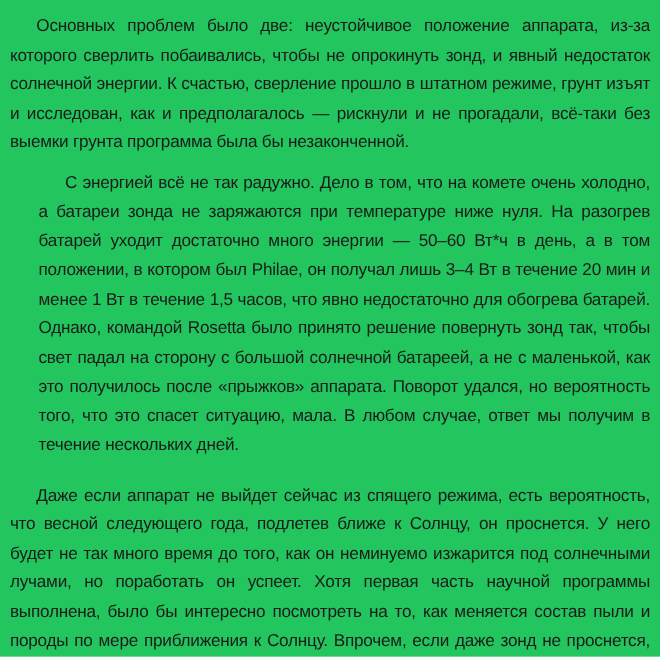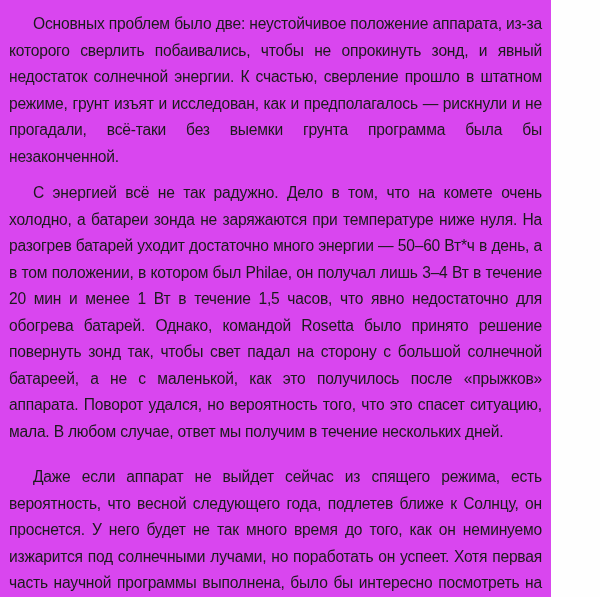--- a/index.html
+++ b/index.html
@@ -7,38 +7,39 @@
     padding: 0;
   }
   body {
     width: 600px;
     height: 597px;
     background: #fefefe;
     overflow: hidden;
   }
   .page {
     box-sizing: border-box;
-    width: 551px;
+    width: 600px;
     height: 597px;
     padding: 11px 9px 10px 9px;
-    background: #d946ef;
+    background: #22c55e;
     font-family: "Liberation Sans", "DejaVu Sans", sans-serif;
     color: #1b1b1b;
   }
   .page p {
     margin: 0;
     font-size: 15.6px;
     line-height: 26.5px;
     letter-spacing: -0.2px;
     text-align: justify;
     text-indent: 24px;
     font-weight: 400;
   }
   .page p.gap-md {
     margin-top: 10px;
+    margin-left: 26px;
   }
   .page p.gap-lg {
     margin-top: 19px;
   }
 </style>
 </head>
 <body>
 
 <div class="page">
   <p>Основных проблем было две: неустойчивое положение аппарата, из-за которого сверлить побаивались, чтобы не опрокинуть зонд, и явный недостаток солнечной энергии. К счастью, сверление прошло в штатном режиме, грунт изъят и исследован, как и предполагалось — рискнули и не прогадали, всё-таки без выемки грунта программа была бы незаконченной.</p>

